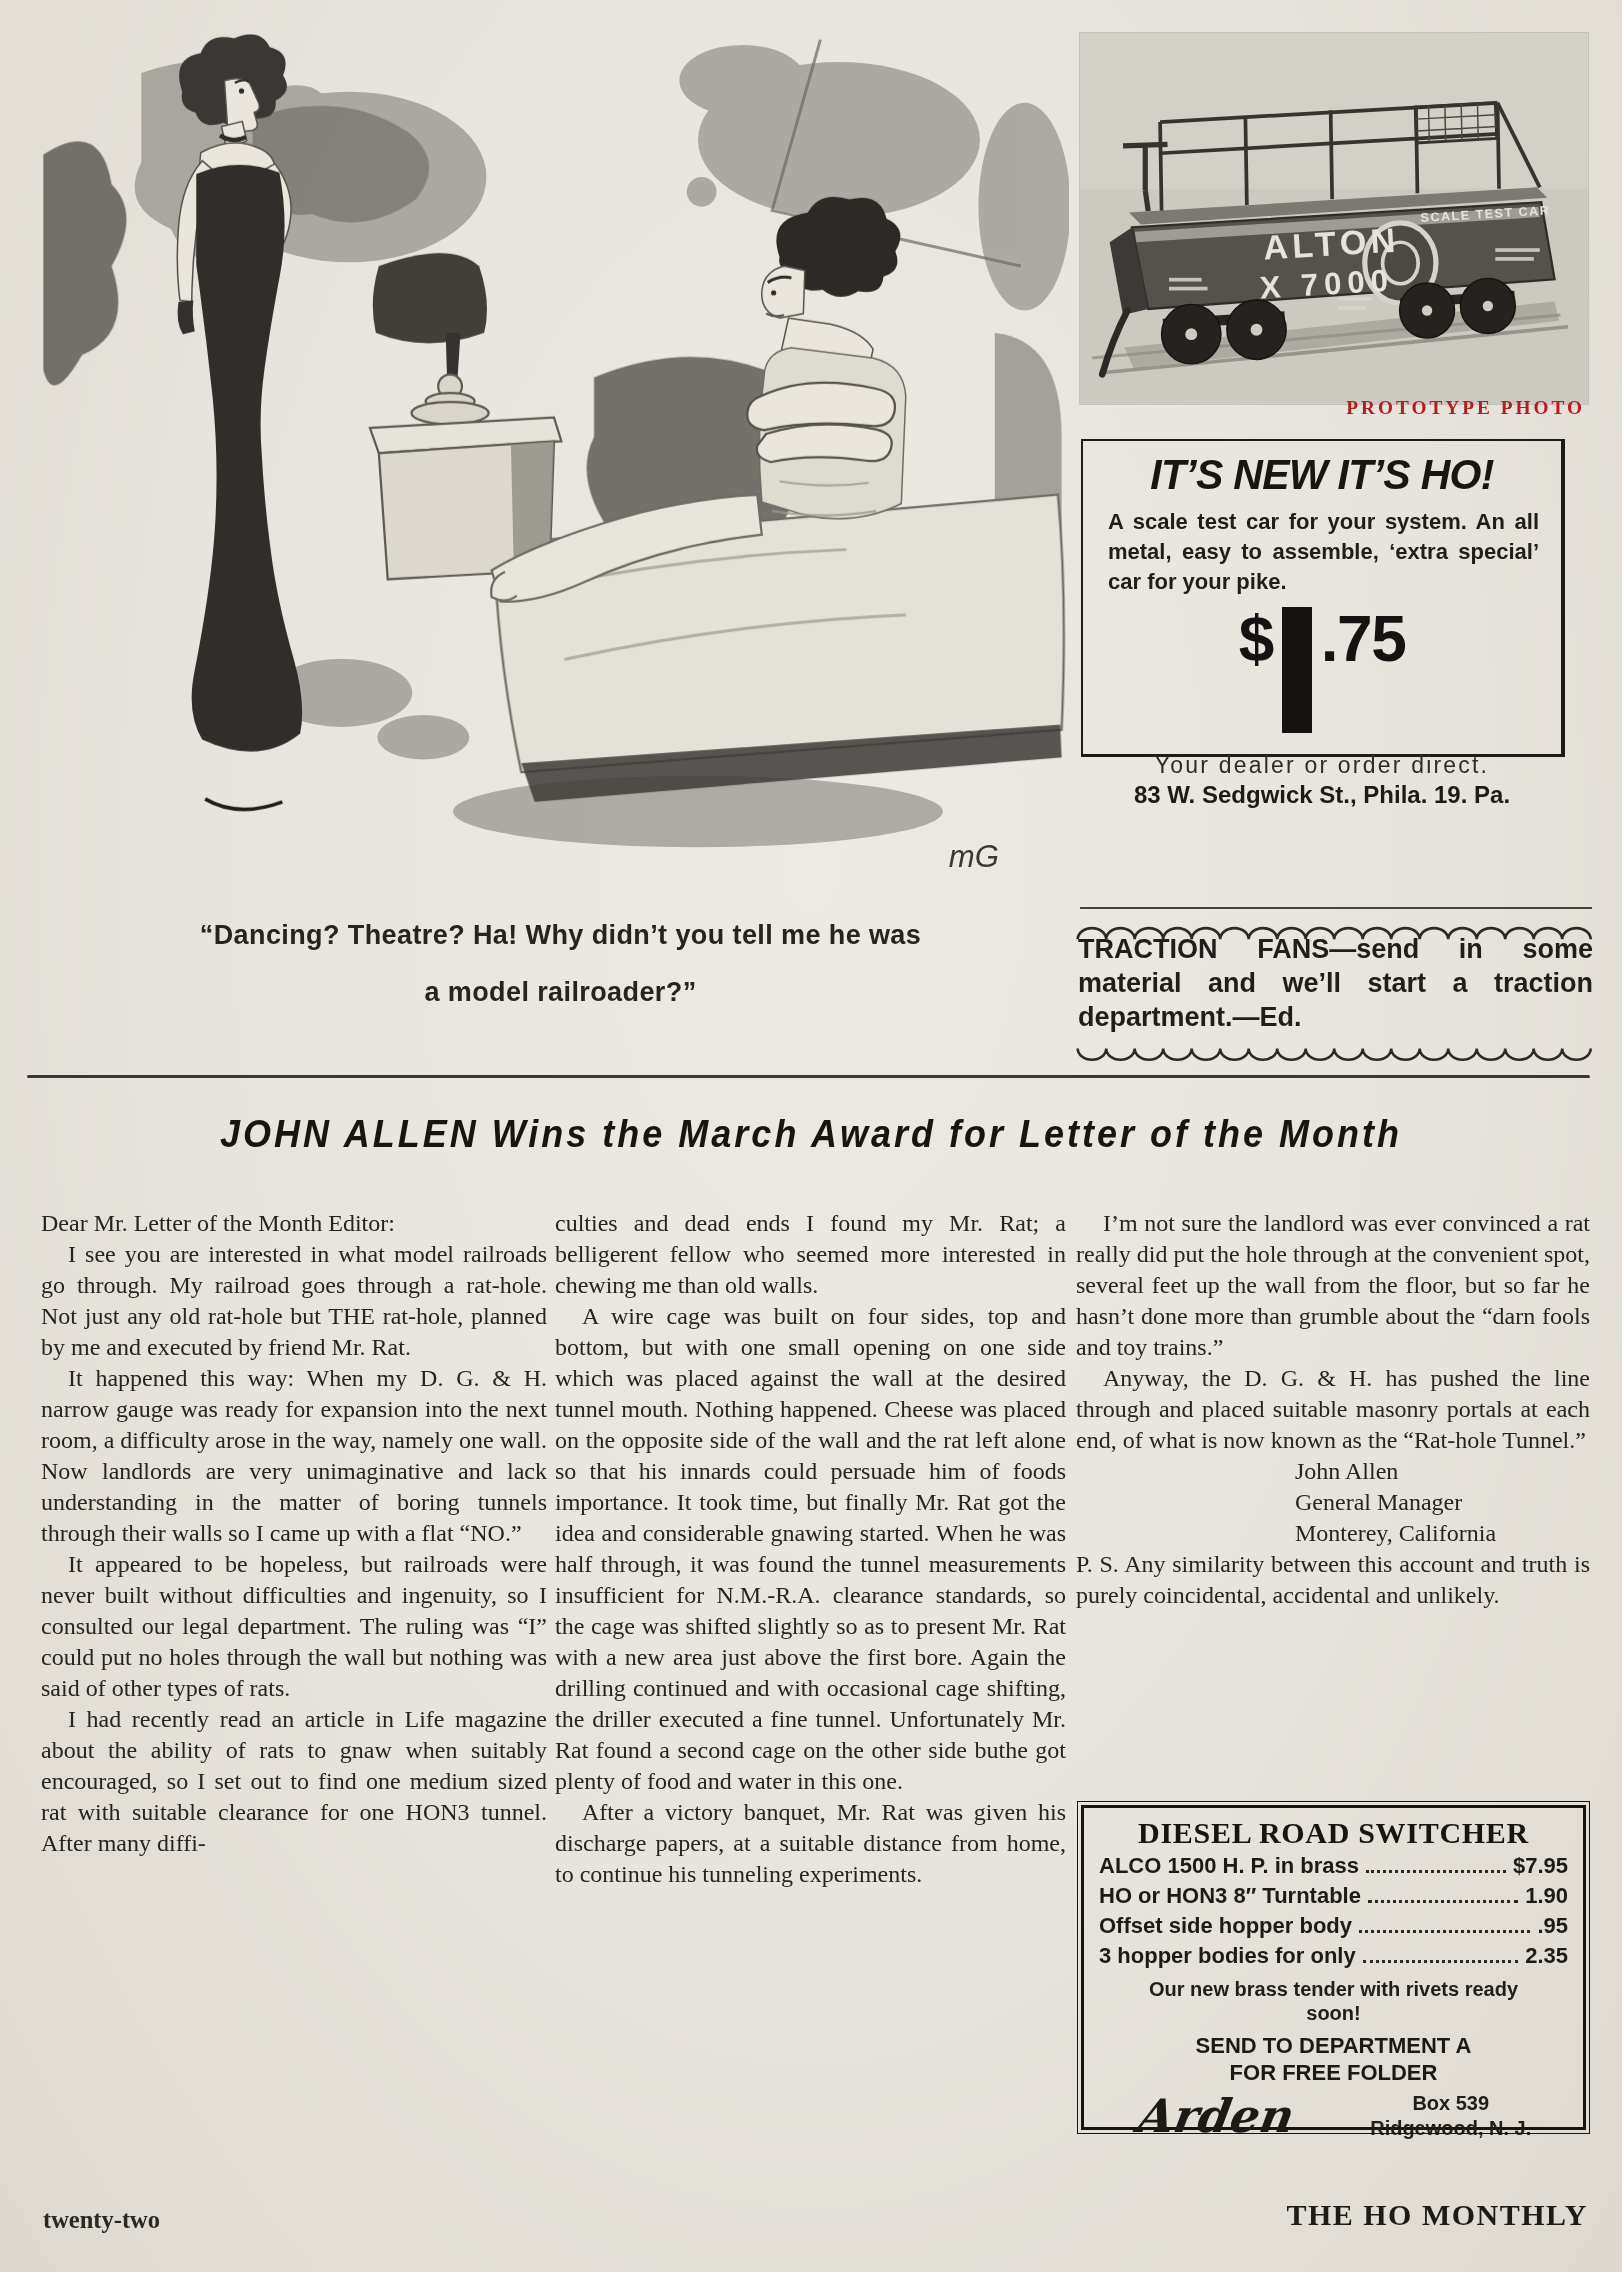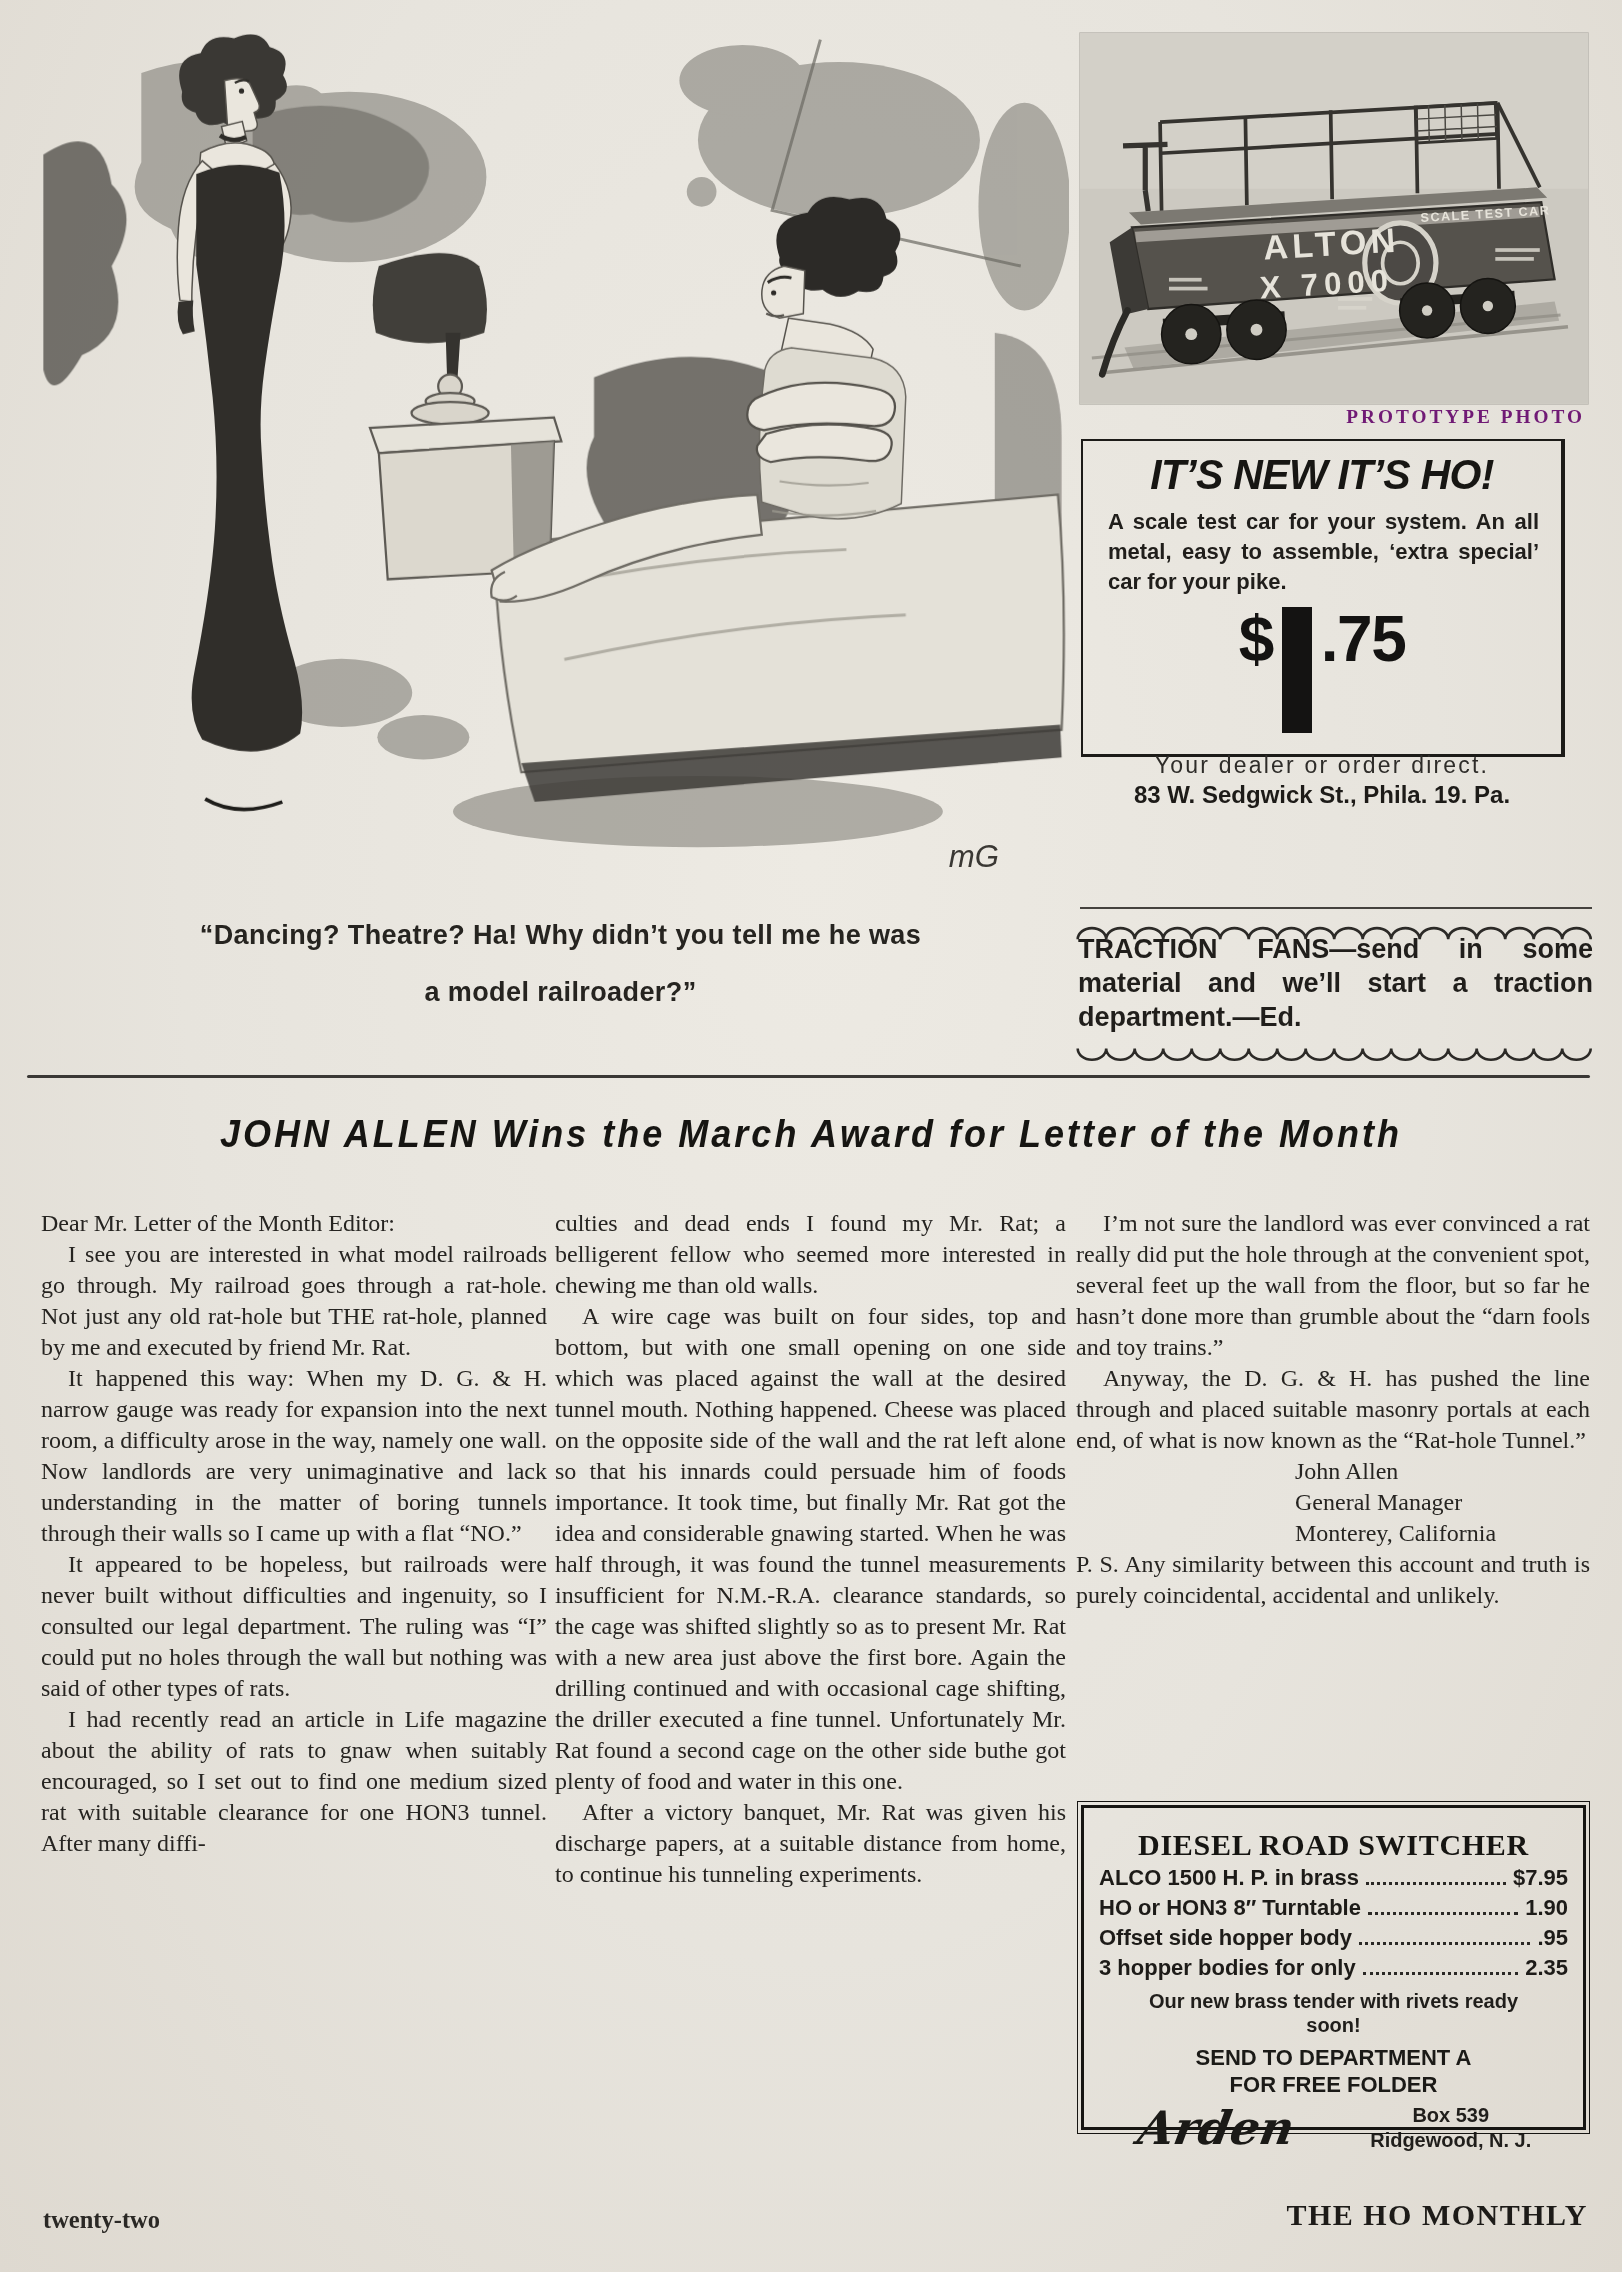--- a/index.html
+++ b/index.html
@@ -13,22 +13,22 @@
   .abs{position:absolute;}
   
   .cartoon{left:30px;top:21px;width:1039px;height:876px;}
   .cartoon svg{width:100%;height:100%;display:block;}
   .caption{left:89px;top:919px;width:943px;text-align:center;
     font-weight:bold;font-size:27px;line-height:33px;color:#262420;letter-spacing:0.4px;}
   .caption .l2{margin-top:24px;}
   
   .photo{left:1080px;top:33px;width:508px;height:371px;box-shadow:0 0 0 0.7px #b7b4ac;}
   .photo svg{width:100%;height:100%;display:block;}
-  .photo-cap{left:1080px;top:406px;width:505px;text-align:right;
-    font-family:"Liberation Serif", serif;font-weight:bold;font-size:19.3px;letter-spacing:3px;color:#701a75;}
+  .photo-cap{left:1080px;top:397px;width:505px;text-align:right;
+    font-family:"Liberation Serif", serif;font-weight:bold;font-size:19.3px;letter-spacing:3px;color:#b91c1c;}
   .stock-ad{left:1081px;top:439px;width:484px;height:318px;box-sizing:border-box;
     border:2.2px solid #1c1b18;border-right-width:4.5px;border-bottom-width:3.7px;background:transparent;}
   .stock-head{margin-top:12px;text-align:center;font-weight:bold;font-style:italic;
     font-size:41px;line-height:42px;letter-spacing:-0.7px;color:#171613;transform:scaleY(1.05);}
   .stock-body{margin:12px 22px 0 25px;text-align:justify;font-weight:bold;
     font-size:22px;line-height:30px;color:#201e1b;}
   .price-row{margin-top:10.4px;display:flex;justify-content:center;align-items:flex-start;gap:9px;}
   .price-dollar,.price-cents{font-weight:bold;font-size:64px;line-height:64px;letter-spacing:-1.5px;color:#141312;}
   .price-one{display:inline-block;width:30px;height:126px;background:#141312;color:transparent;overflow:hidden;font-size:7.4px;}
   .dealer{margin-top:19.3px;text-align:center;font-size:23px;line-height:25px;letter-spacing:2.2px;color:#2e2c29;}
@@ -48,21 +48,21 @@
   .col{top:1208px;font-family:"Liberation Serif", serif;font-size:24px;line-height:31px;
     text-align:justify;color:#262421;}
   .col p{margin:0;}
   .col p.ind{text-indent:27px;}
   .col1{left:41px;width:506px;}
   .col2{left:555px;width:511px;}
   .col3{left:1076px;width:514px;}
   .sig p{margin:0;padding-left:219px;text-align:left;text-indent:0;}
   
   .arden{left:1081px;top:1805px;width:505px;height:325px;box-sizing:border-box;
-    border:3px solid #161512;outline:1.5px solid #161512;outline-offset:3.7px;padding:16px 15px;}
+    border:3px solid #161512;outline:1.5px solid #161512;outline-offset:3.7px;padding:4px 15px;}
   .arden-title{text-align:center;font-family:"Liberation Serif", serif;font-weight:bold;
     font-size:30px;line-height:36px;letter-spacing:0.7px;color:#161512;margin-top:3px;}
   .arden-row{display:flex;align-items:baseline;font-weight:bold;font-size:22px;line-height:30px;color:#1d1b18;}
   .arden-row .leader{flex:1;border-bottom:3px dotted #2a2825;margin:0 7.4px 6.7px 7.4px;min-width:18px;}
   .arden-note{margin:6px auto 0;max-width:386px;text-align:center;font-weight:bold;
     font-size:20px;line-height:24px;color:#201e1b;}
   .arden-send{margin-top:7.4px;text-align:center;font-weight:bold;font-size:22px;line-height:27px;color:#1b1a17;}
   .arden-foot{display:flex;align-items:center;margin-top:3px;}
   .arden-brand{flex:1;text-align:center;font-family:"DejaVu Serif", serif;font-weight:bold;font-style:italic;
     font-size:46px;transform:skewX(-10deg);color:#1b1a17;}

